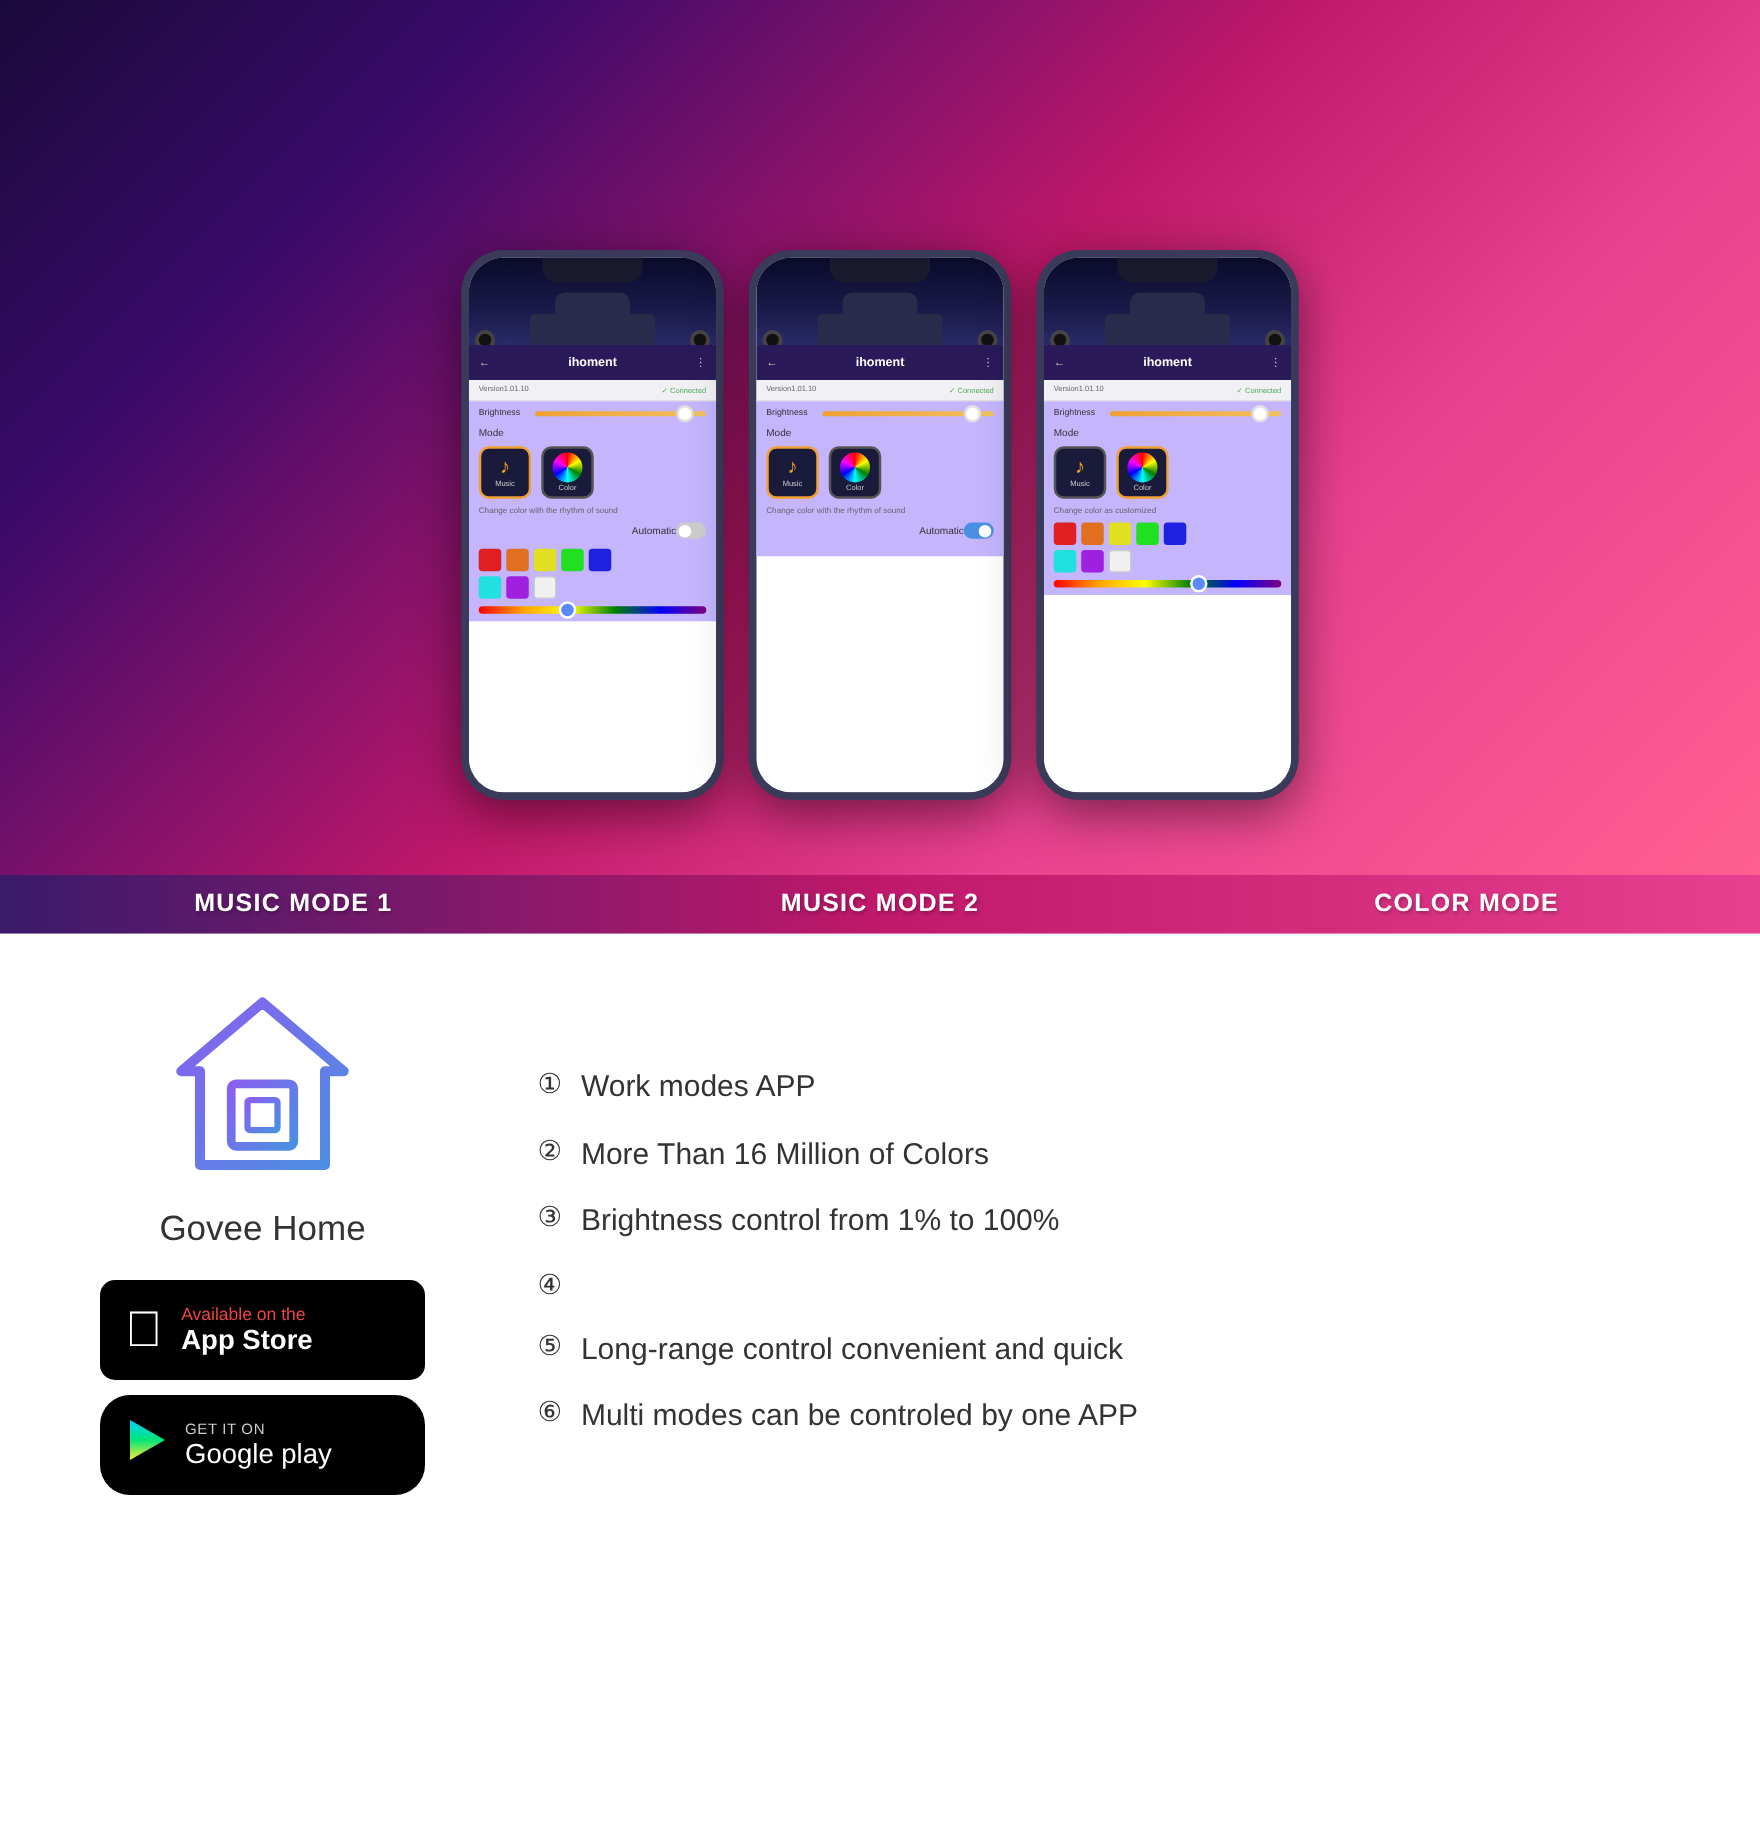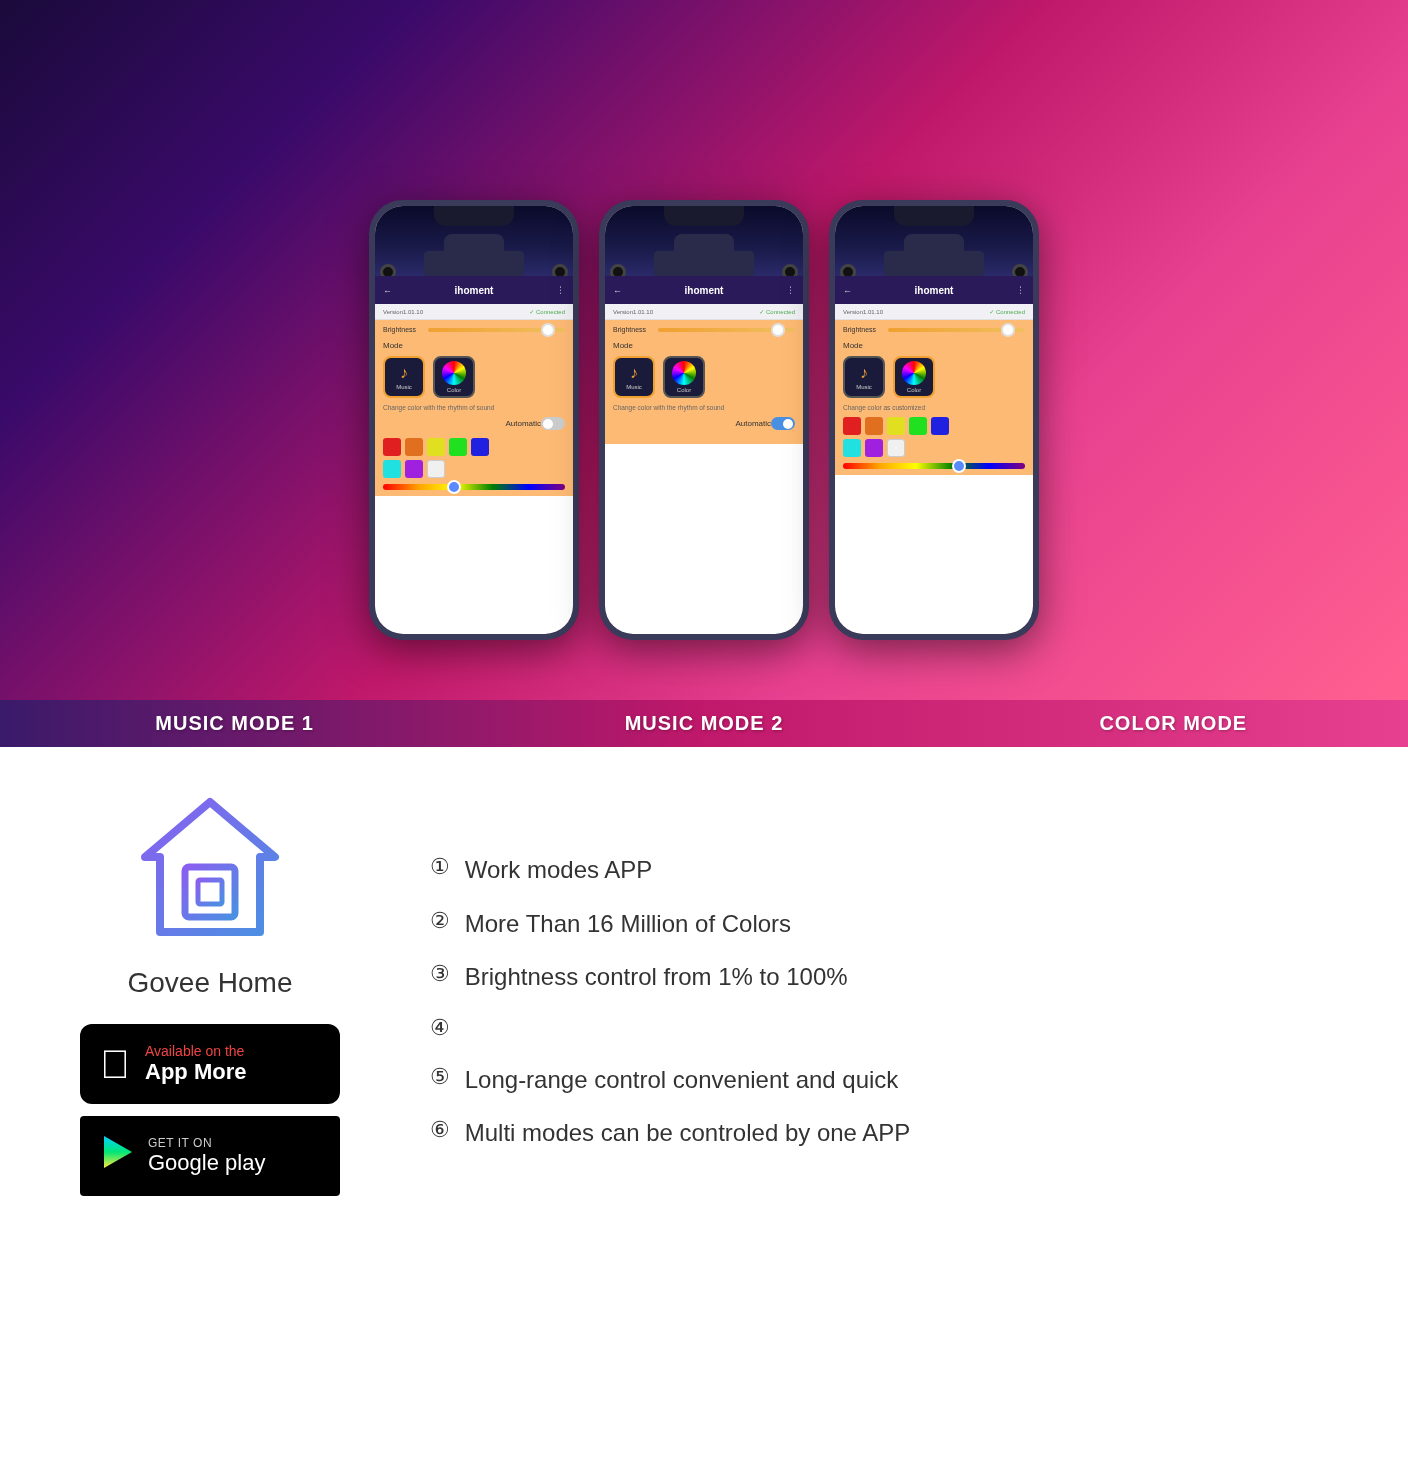--- a/index.html
+++ b/index.html
@@ -137,21 +137,21 @@
       align-items: center;
       border-bottom: 1px solid #e0e0e0;
     }
 
     .connected-text {
       color: #4CAF50;
       font-size: 7px;
     }
 
     .phone-content {
-      background: #fdba74;
+      background: #c4b5fd;
       padding: 6px 8px;
     }
 
     .brightness-row {
       display: flex;
       align-items: center;
       margin-bottom: 8px;
     }
 
     .brightness-label {
@@ -383,21 +383,21 @@
     .apple-icon {
       font-size: 40px;
       color: #fff;
       line-height: 1;
     }
 
     .google-play-badge {
       width: 260px;
       height: 80px;
       background: #000;
-      border-radius: 4px;
+      border-radius: 24px;
       display: flex;
       align-items: center;
       padding: 0 20px;
       gap: 12px;
       cursor: pointer;
     }
 
     .google-play-text-block {
       display: flex;
       flex-direction: column;
@@ -669,21 +669,21 @@
         <rect x="68" y="93" width="24" height="24" rx="2" fill="none" stroke="url(#houseGrad)" stroke-width="5"></rect>
       </svg>
     </div>
 
     <span class="app-name">Govee Home</span>
 
     <div class="store-badge">
       <span class="apple-icon"></span>
       <div class="store-badge-text-block">
         <span class="store-badge-line1">Available on the</span>
-        <span class="store-badge-line2">App More</span>
+        <span class="store-badge-line2">App Store</span>
       </div>
     </div>
 
     <div class="google-play-badge">
       <span style="font-size:34px;">
         
         <svg width="36" height="36" viewBox="0 0 36 36" xmlns="http://www.w3.org/2000/svg">
           <polygon points="4,2 32,18 4,34" fill="url(#playGrad)"></polygon>
           <defs>
             <linearGradient id="playGrad" x1="0%" y1="0%" x2="0%" y2="100%">

